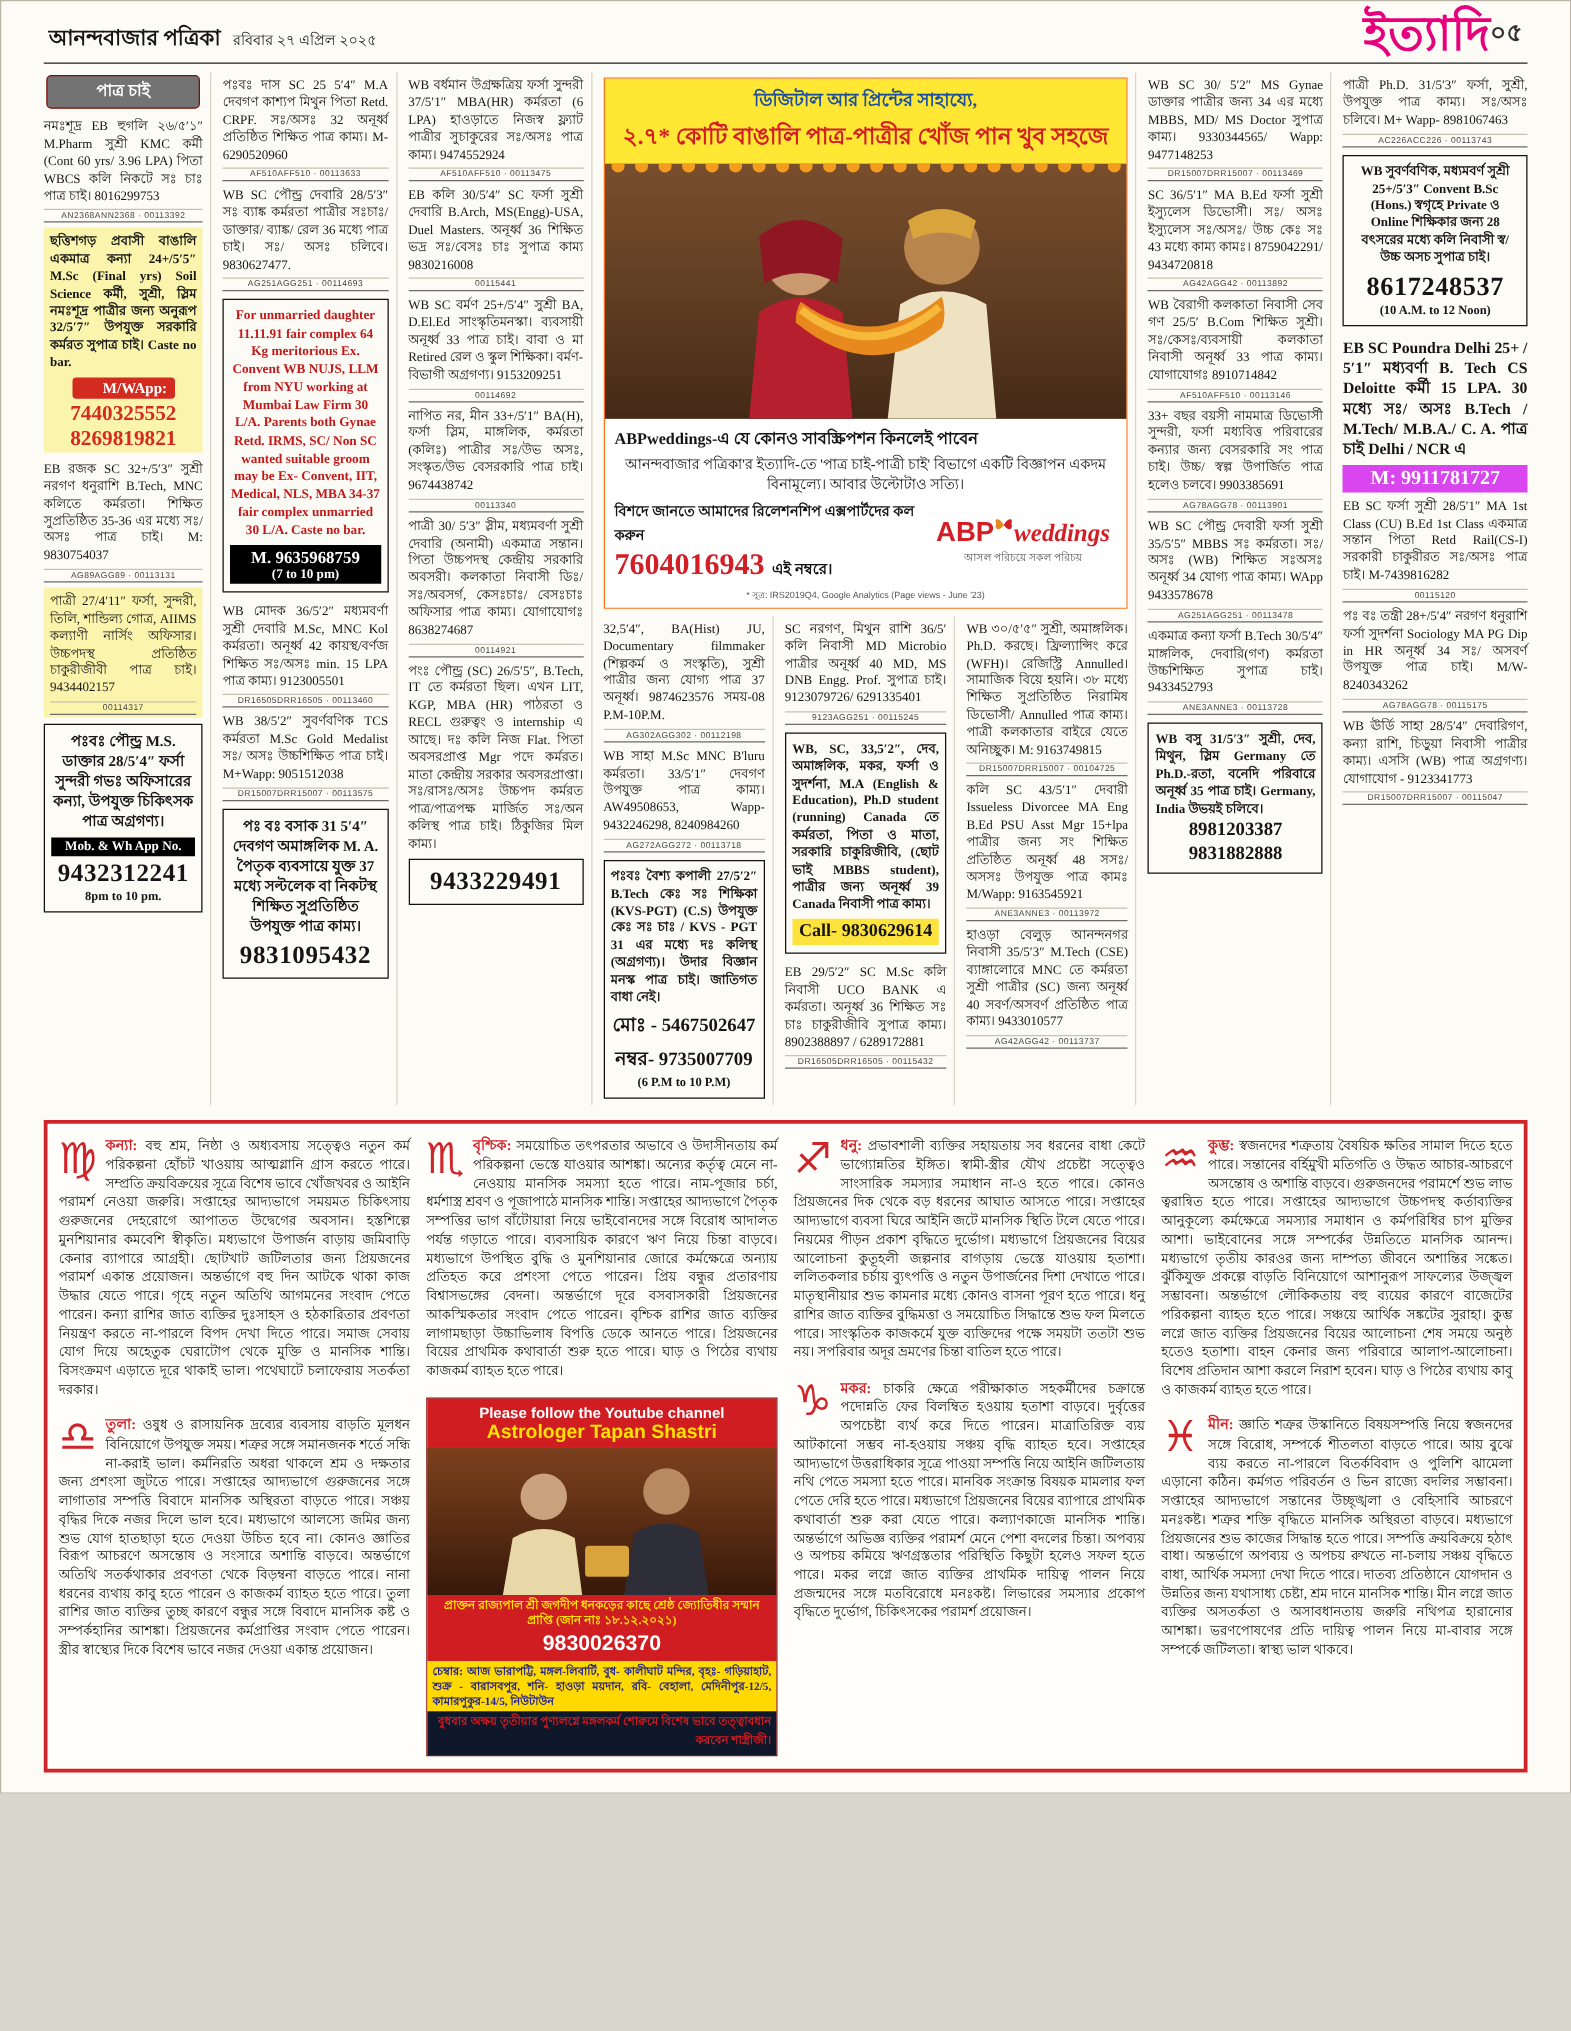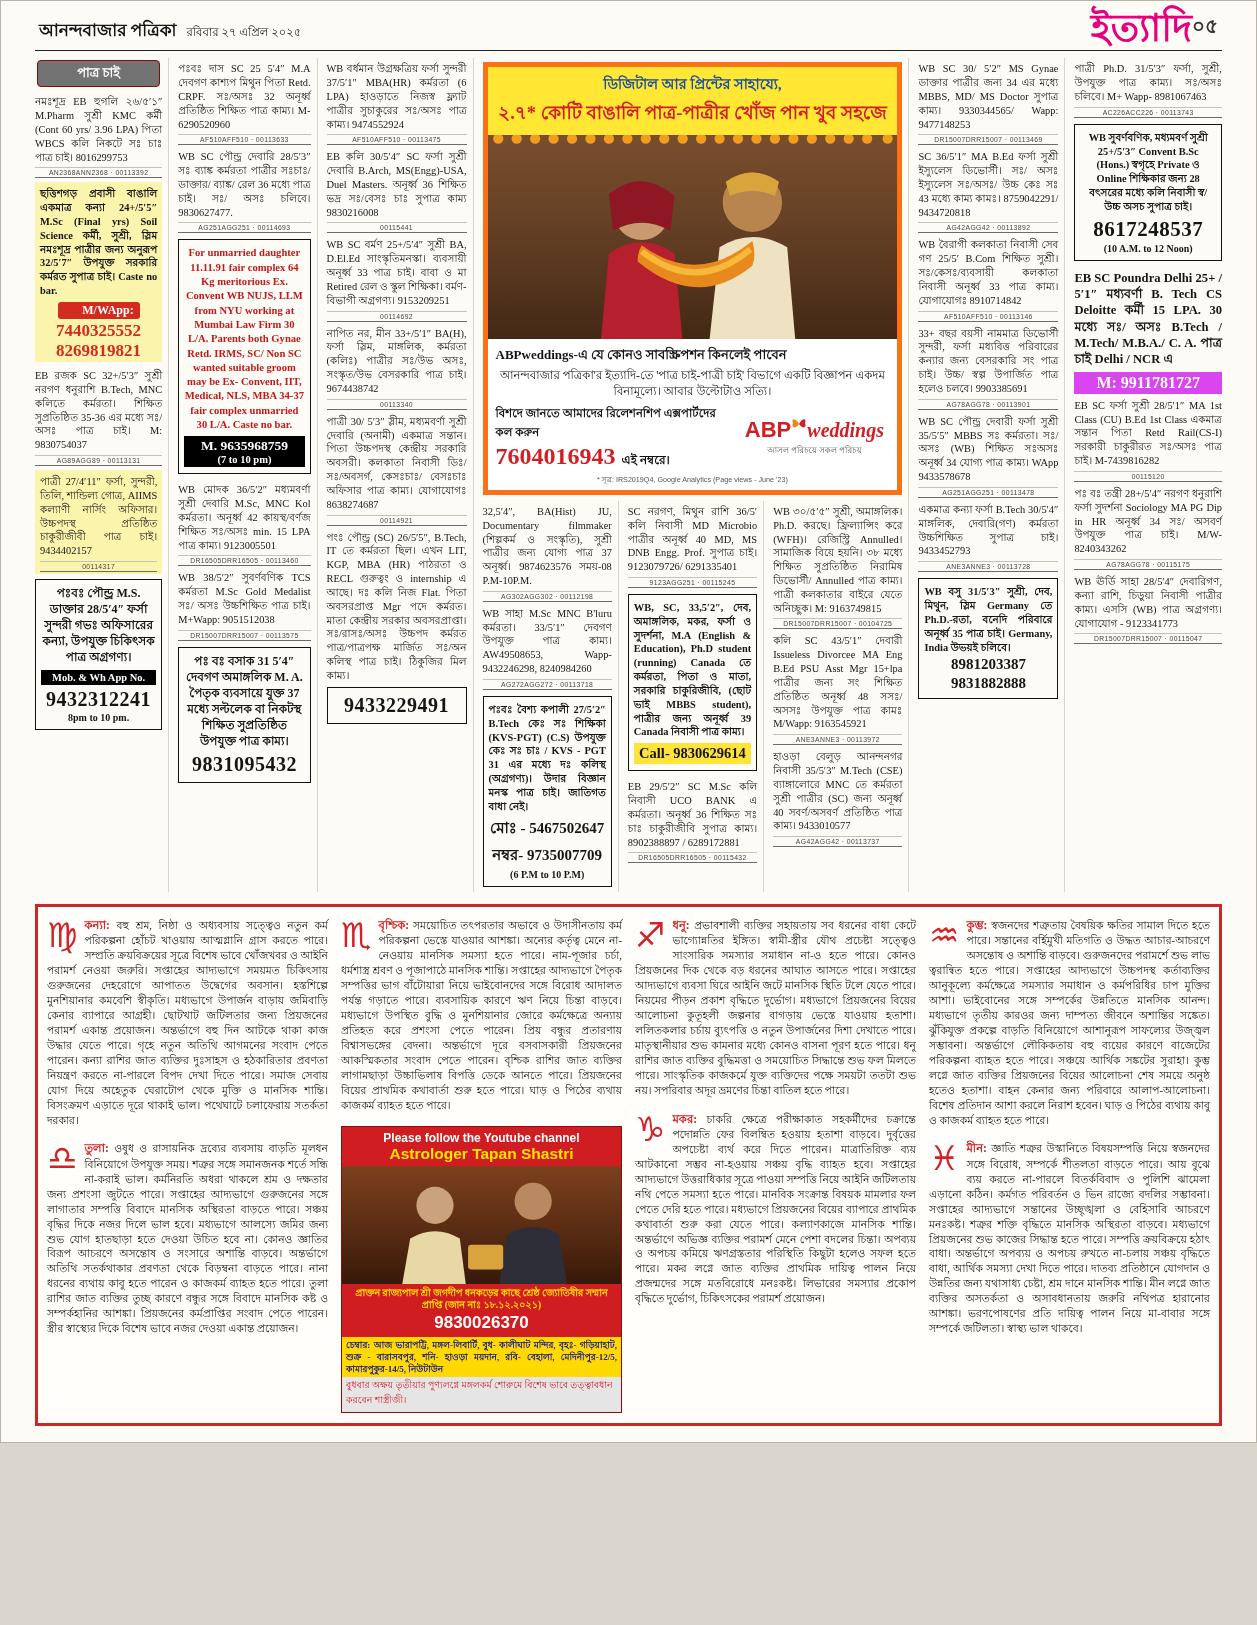--- a/index.html
+++ b/index.html
@@ -30,21 +30,21 @@
   .band-black .bb2{font-size:10.5px;display:block}
   .band-red{background:#d42b20;color:#fff;text-align:right;font-weight:bold;font-size:12px;margin:4px auto 2px;padding:1px 6px;width:70%;border-radius:3px}
   .band-blue{background:#d946ef;color:#fff;text-align:center;font-weight:bold;font-size:16px;margin-top:4px;padding:2px}
   .phone-red{color:#d42b20;font-weight:bold;font-size:17px;text-align:center;line-height:1.15}
   .phone-xl{font-weight:bold;font-size:20px;text-align:center;letter-spacing:.5px;margin-top:3px}
   .phone-lg{font-weight:bold;font-size:15px;text-align:center;margin-top:2px}
   .time-line{font-weight:bold;font-size:10px;text-align:center;margin-top:1px}
   .call-strip{background:#ffe33d;font-weight:bold;font-size:14.5px;text-align:center;margin-top:4px;padding:2px}
   .section-badge{background:#737373;color:#fff;font-weight:bold;text-align:center;font-size:13px;border-radius:4px;padding:2px 0;margin:2px 2px 4px;border:1px solid #7d0d06}
   
-  .abp-ad{border:5px solid #f97316;margin:4px 0 6px}
+  .abp-ad{border:1px solid #f97316;margin:4px 0 6px}
   .abp-top{background:#ffe733;text-align:center;padding:6px 4px 5px}
   .abp-h1{color:#1a4fa0;font-weight:bold;font-size:14.5px}
   .abp-h2{color:#d21f26;font-weight:bold;font-size:18.5px;margin-top:2px}
   .abp-photo{height:204px;overflow:hidden;background:#6b4a2f}
   .abp-photo svg{display:block;width:100%;height:100%}
   .abp-body{padding:6px 8px 4px;background:#fff}
   .abp-b1{font-size:13px;font-weight:bold;}
   .abp-b2{font-size:11.6px;text-align:center;margin-top:2px;line-height:1.35}
   .abp-call-row{display:flex;justify-content:flex-start;align-items:center;margin-top:6px;gap:8px}
   .abp-call-left{flex:1}
@@ -70,21 +70,21 @@
   
   .astro-ad{border:1px solid #8a0e0e;margin-top:4px}
   .astro-top{background:#cf1d22;text-align:center;padding:4px 2px 3px}
   .astro-l1{color:#fff;font-weight:bold;font-size:12px;font-family:"Liberation Sans",sans-serif}
   .astro-l2{color:#ffe200;font-weight:bold;font-size:15.5px;font-family:"Liberation Sans",sans-serif}
   .astro-photo{height:118px;background:#5d2c14}
   .astro-photo svg{display:block;width:100%;height:100%}
   .astro-mid{background:#cf1d22;color:#ffe200;font-size:9.6px;font-weight:bold;padding:3px 4px 1px;text-align:center;line-height:1.3}
   .astro-phone{background:#cf1d22;color:#fff;font-size:17px;font-weight:bold;text-align:center;padding:1px 0 4px;font-family:"Liberation Sans",sans-serif}
   .astro-bottom{background:#ffd900;color:#20208c;font-size:9px;padding:3px 4px 1px;text-align:justify;line-height:1.3;font-weight:bold}
-  .astro-footer{background:#e5e5e5;color:#cf1d22;font-weight:normal;font-size:9.4px;text-align:left;padding:1px 4px 4px}
+  .astro-footer{background:#0f172a;color:#cf1d22;font-weight:bold;font-size:9.4px;text-align:right;padding:1px 4px 4px}
 </style>
 </head>
 <body>
 
 <div class="page">
 
   <header class="masthead">
     <div class="mast-left">
       <span class="paper-name">আনন্দবাজার পত্রিকা</span>
       <span class="date-line">রবিবার ২৭ এপ্রিল ২০২৫</span>

